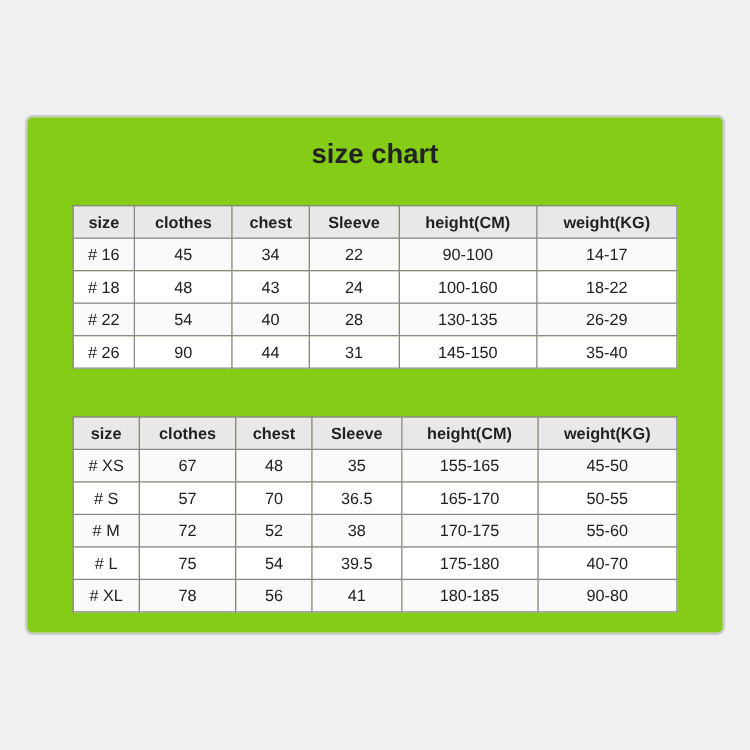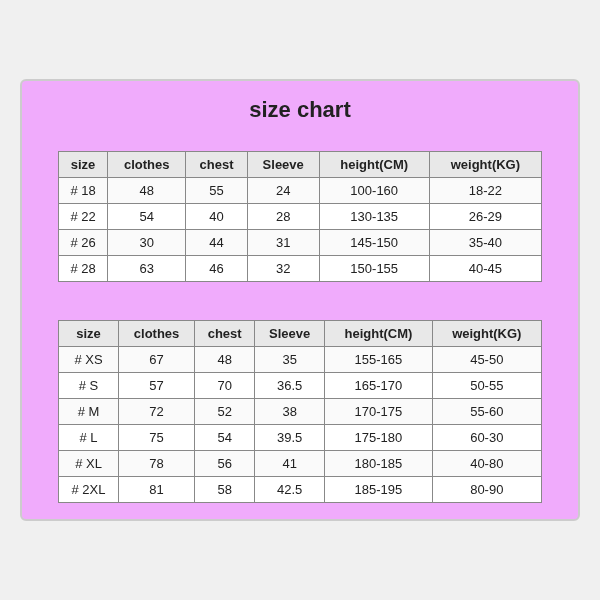--- a/index.html
+++ b/index.html
@@ -6,21 +6,21 @@
     body {
       width: 600px;
       height: 600px;
       background: #f0f0f0;
       display: flex;
       align-items: center;
       justify-content: center;
       font-family: Arial, sans-serif;
     }
     .card {
-      background: #f0abfc;
+      background: #84cc16;
       border: 2px solid #ccc;
       border-radius: 6px;
       padding: 16px 36px;
       width: 560px;
     }
     .title {
       text-align: center;
       font-size: 22px;
       font-weight: bold;
       margin-bottom: 12px;
@@ -64,51 +64,51 @@
       <tr>
       <th>size</th>
           <th>clothes</th>
           <th>chest</th>
           <th>Sleeve</th>
           <th>height(CM)</th>
           <th>weight(KG)</th>
         </tr>
     </thead>
     <tbody>
+    <tr>
+          <td># 16</td>
+          <td>45</td>
+          <td>34</td>
+          <td>22</td>
+          <td>90-100</td>
+          <td>14-17</td>
+        </tr>
         <tr>
           <td># 18</td>
           <td>48</td>
-          <td>55</td>
+          <td>43</td>
           <td>24</td>
           <td>100-160</td>
           <td>18-22</td>
         </tr>
         <tr>
           <td># 22</td>
           <td>54</td>
           <td>40</td>
           <td>28</td>
           <td>130-135</td>
           <td>26-29</td>
         </tr>
         <tr>
           <td># 26</td>
-          <td>30</td>
+          <td>90</td>
           <td>44</td>
           <td>31</td>
           <td>145-150</td>
           <td>35-40</td>
-        </tr>
-        <tr>
-          <td># 28</td>
-          <td>63</td>
-          <td>46</td>
-          <td>32</td>
-          <td>150-155</td>
-          <td>40-45</td>
         </tr>
       </tbody>
   </table>
 
   <div class="section-gap"></div>
 
   <table class="size-table">
     <thead>
       <tr>
       <th>size</th>
@@ -143,33 +143,25 @@
           <td>38</td>
           <td>170-175</td>
           <td>55-60</td>
         </tr>
         <tr>
           <td># L</td>
           <td>75</td>
           <td>54</td>
           <td>39.5</td>
           <td>175-180</td>
-          <td>60-30</td>
+          <td>40-70</td>
         </tr>
         <tr>
           <td># XL</td>
           <td>78</td>
           <td>56</td>
           <td>41</td>
           <td>180-185</td>
-          <td>40-80</td>
-        </tr>
-        <tr>
-          <td># 2XL</td>
-          <td>81</td>
-          <td>58</td>
-          <td>42.5</td>
-          <td>185-195</td>
-          <td>80-90</td>
+          <td>90-80</td>
         </tr>
       </tbody>
   </table>
 </div>
 
 </body></html>

